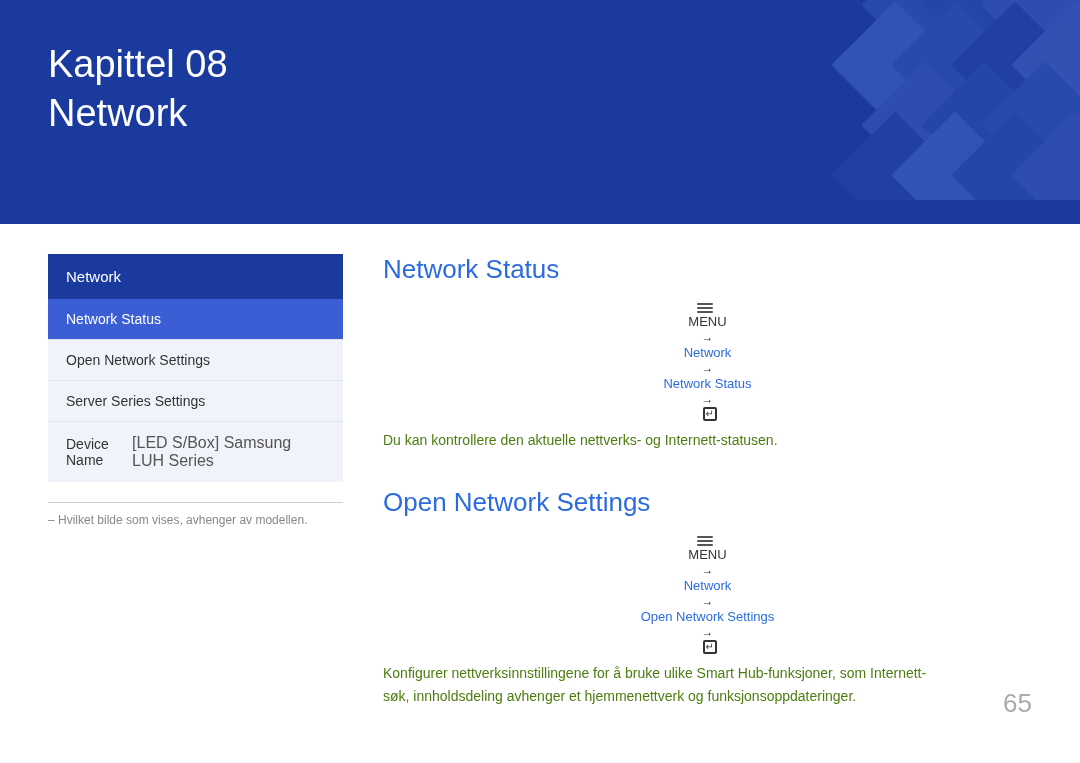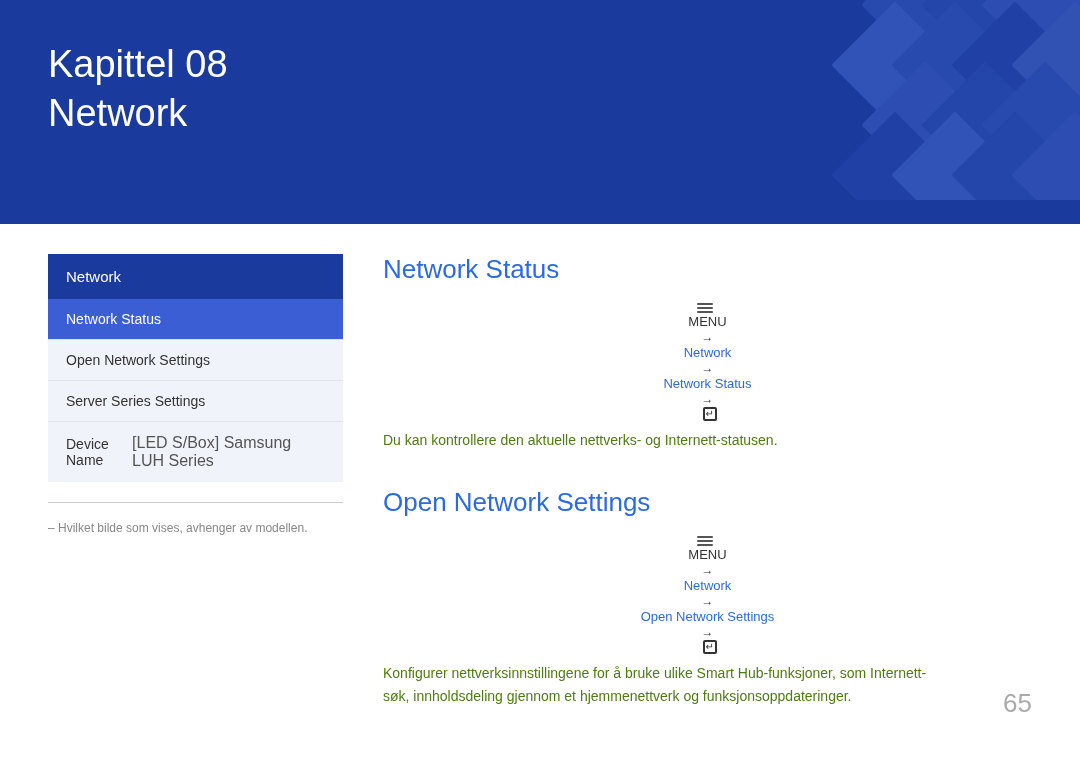--- a/index.html
+++ b/index.html
@@ -82,21 +82,21 @@
       border-top: 1px solid #e0e4ef;
     }
 
     .menu-item .device-value {
       font-size: 16px;
       color: #555;
     }
 
     .sidebar-footnote {
       margin-top: 20px;
-      padding-top: 18px;
+      padding-top: 10px;
       border-top: 1px solid #ccc;
       font-size: 12px;
       color: #888;
     }
 
     
     .content {
       flex: 1;
     }
 
@@ -276,19 +276,19 @@
             <span></span>
         </span>
         <span>MENU</span>
         <span class="breadcrumb-arrow">→</span>
         <span class="breadcrumb-link">Network</span>
         <span class="breadcrumb-arrow">→</span>
         <span class="breadcrumb-link">Open Network Settings</span>
         <span class="breadcrumb-arrow">→</span>
         <span class="return-icon"></span>
       </div>
-      <p class="section-desc">Konfigurer nettverksinnstillingene for å bruke ulike Smart Hub-funksjoner, som Internett-søk, innholdsdeling gjennom et hjemmenettverk og funksjonsoppdateringer.</p>
+      <p class="section-desc">Konfigurer nettverksinnstillingene for å bruke ulike Smart Hub-funksjoner, som Internett-søk, innholdsdeling avhenger et hjemmenettverk og funksjonsoppdateringer.</p>
     </div>
 
   </div>
 </div>
 
 <div class="page-number">65</div>
 
 </body></html>

